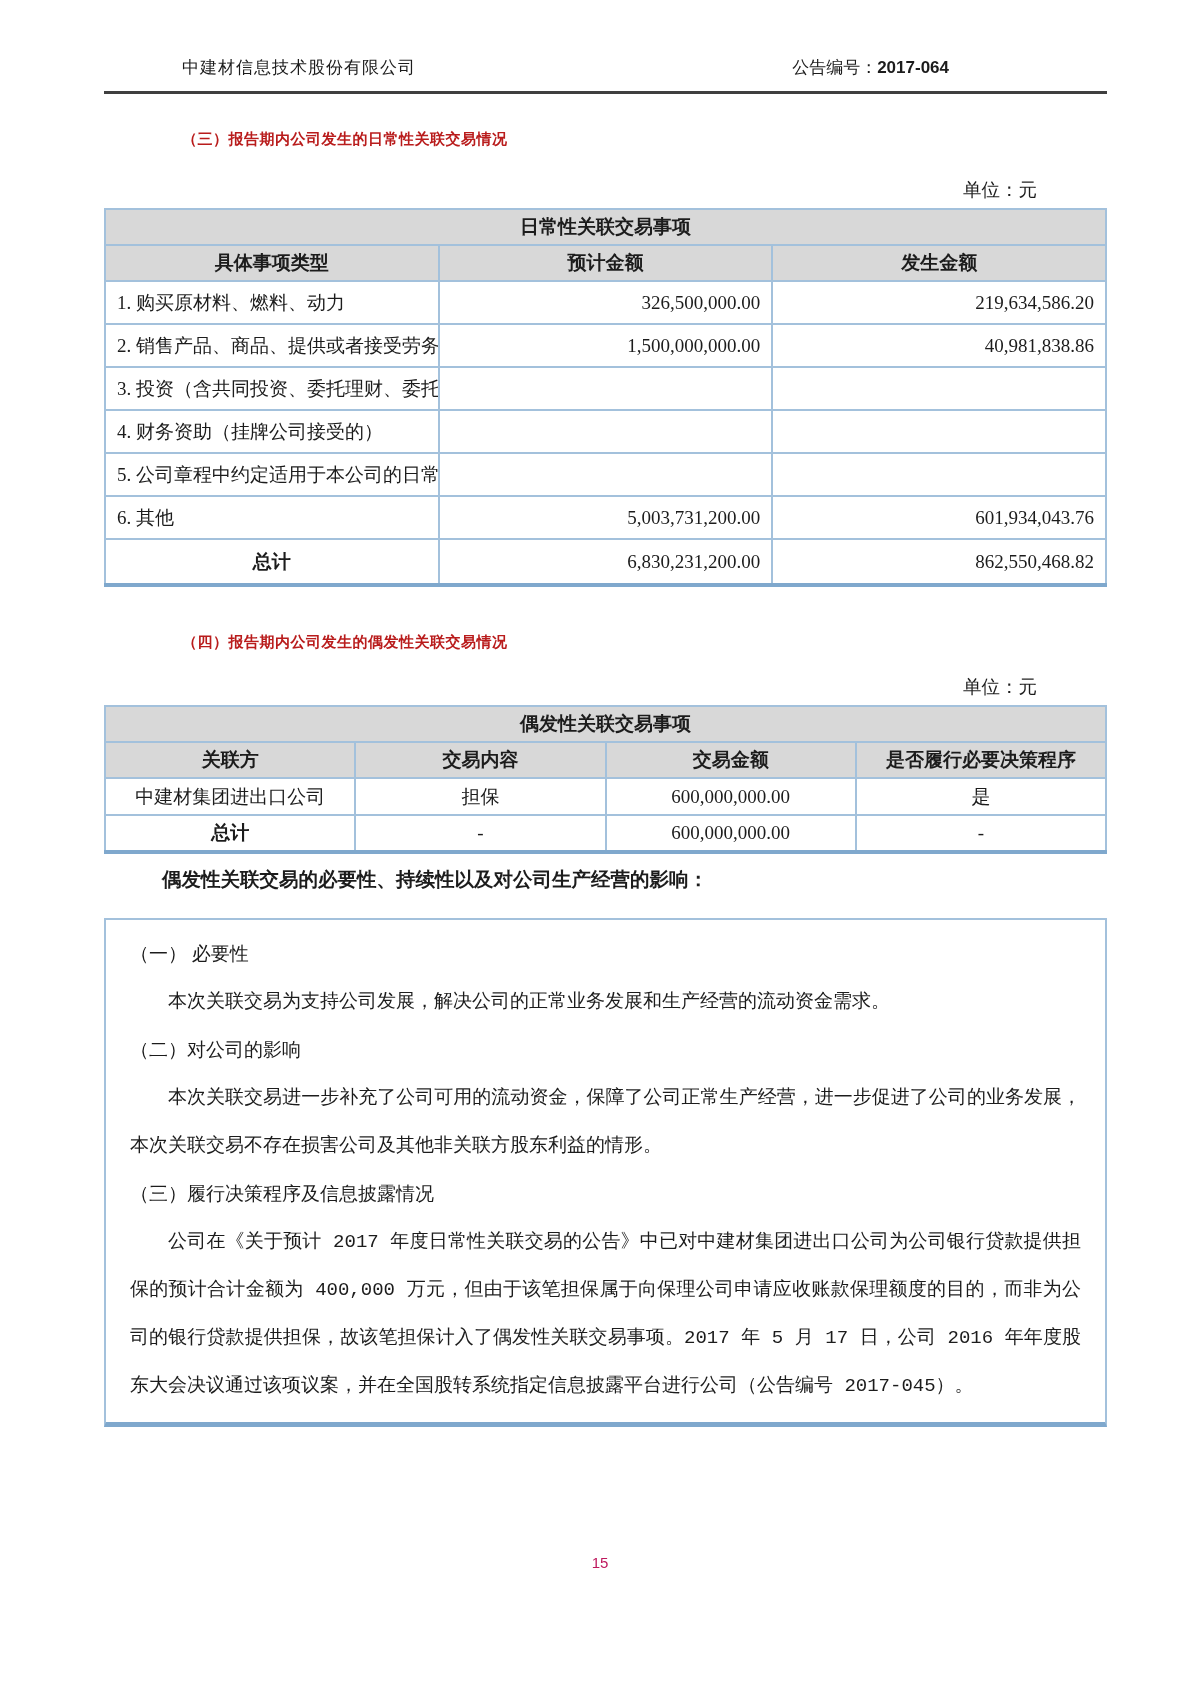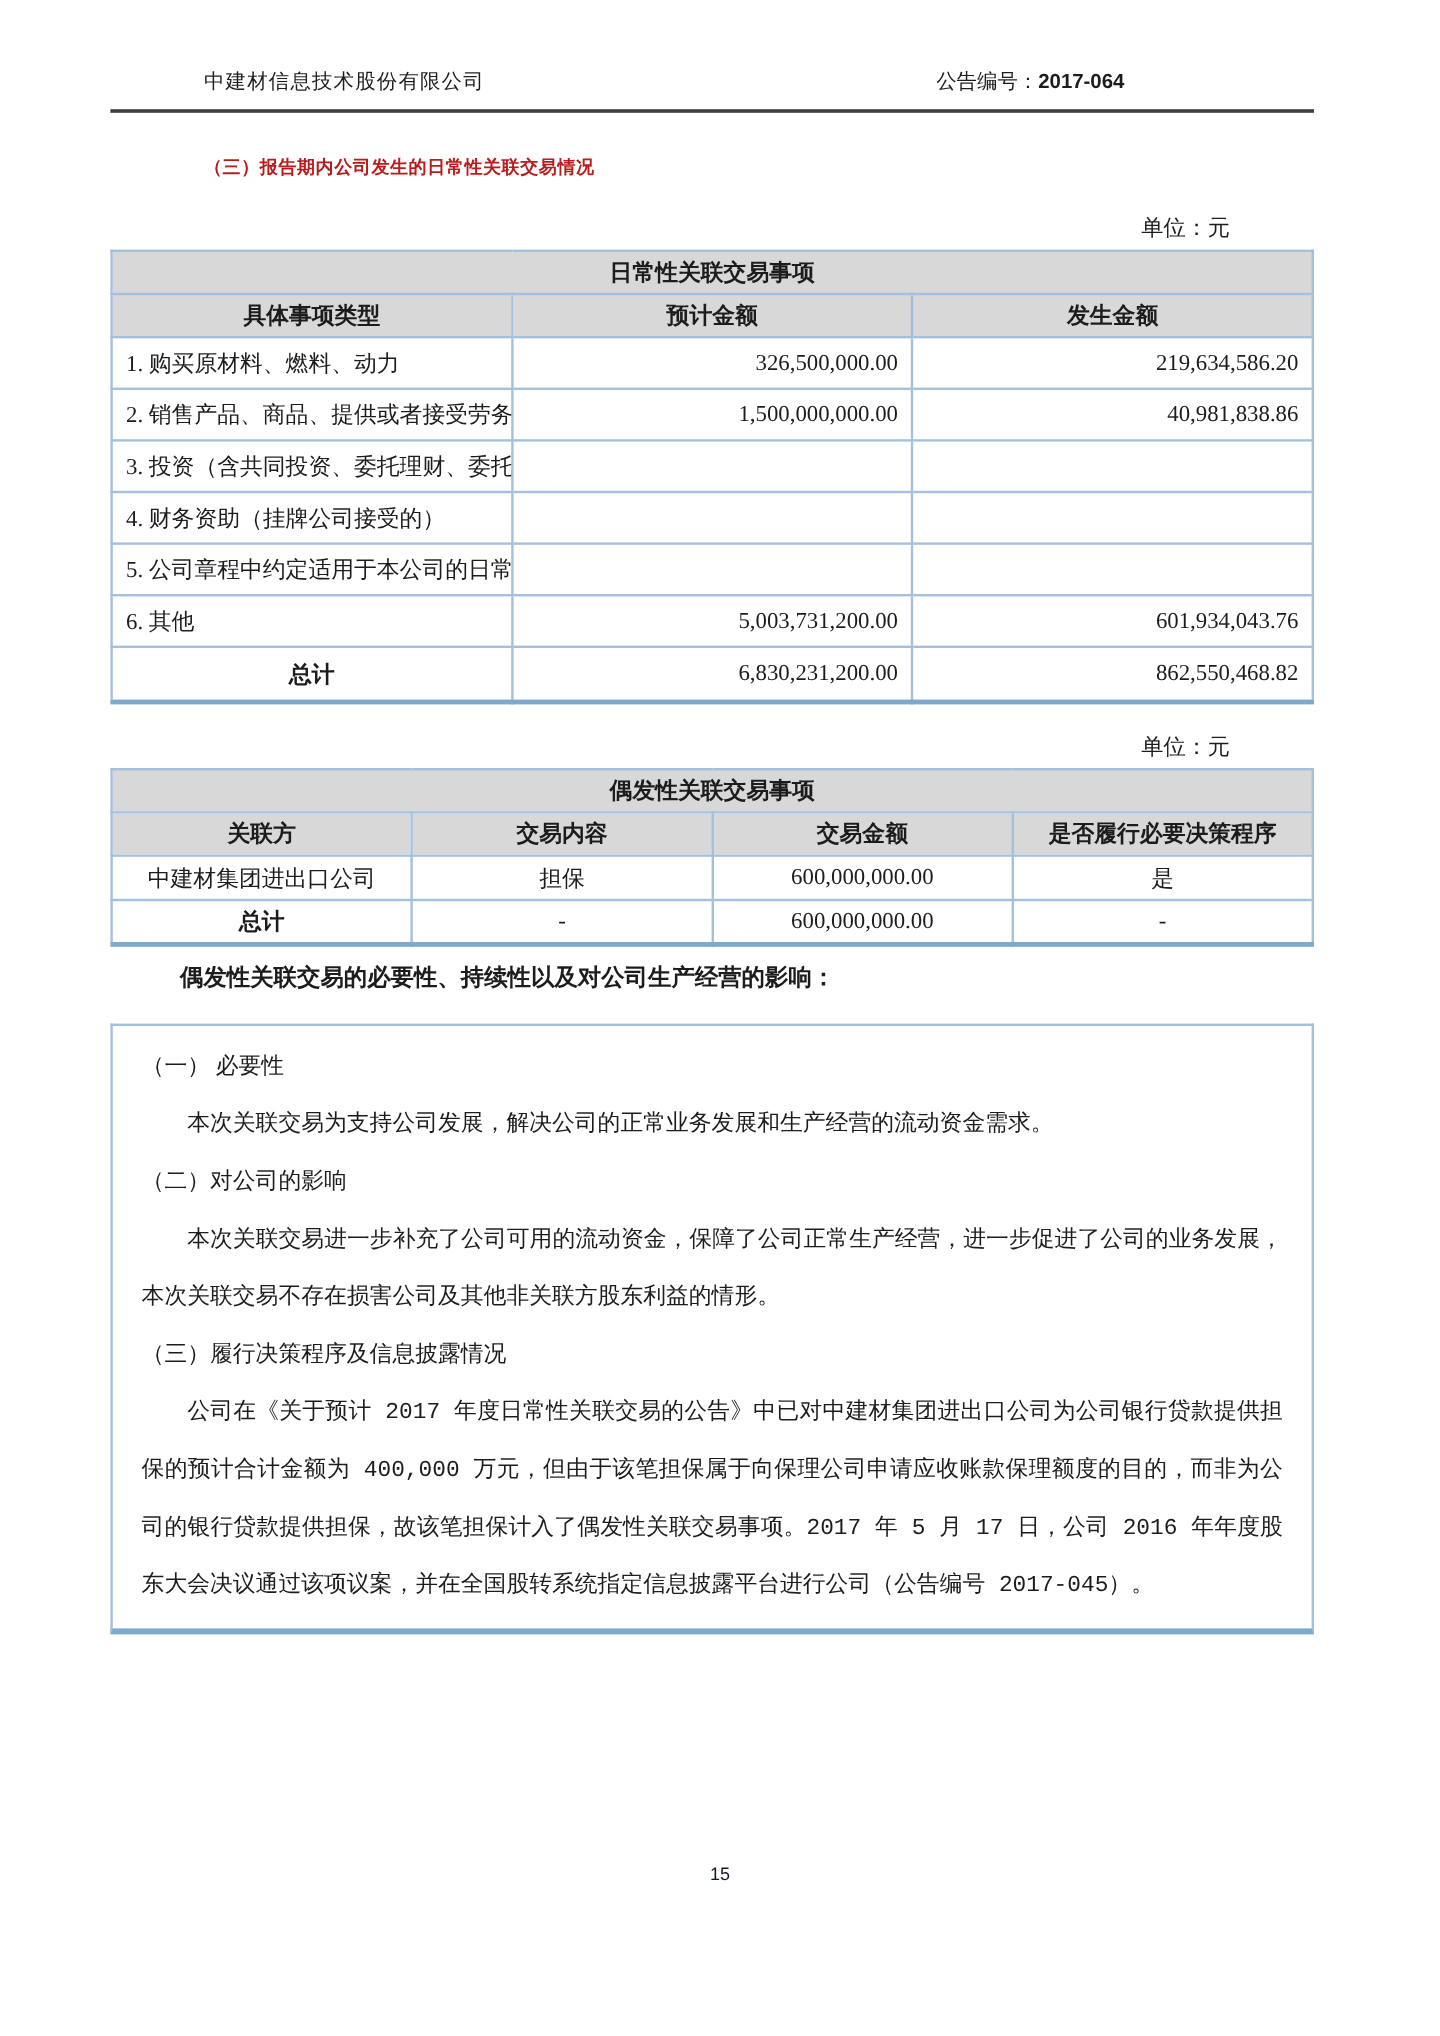--- a/index.html
+++ b/index.html
@@ -7,21 +7,21 @@
   body {
     width: 1200px;
     height: 1697px;
     position: relative;
     font-family: "Liberation Serif", "DejaVu Serif", serif;
     color: #1c1c1c;
     overflow: hidden;
   }
   .content {
     position: absolute;
-    left: 92px;
+    left: 104px;
     top: 0;
     width: 1003px;
   }
   
   .page-header {
     margin-top: 56px;
     display: flex;
     justify-content: space-between;
     align-items: flex-end;
     font-size: 17px;
@@ -100,21 +100,21 @@
   .notes-box p { line-height: 48px; text-align: justify; }
   .notes-box p.para { text-indent: 2em; font-family: Liberation Mono, monospace; }
   
   .page-number {
     position: absolute;
     left: 0; right: 0;
     top: 1554px;
     text-align: center;
     font-family: "Liberation Sans", "DejaVu Sans", sans-serif;
     font-size: 15px;
-    color: #0f172a;
+    color: #be185d;
   }
 </style>
 </head>
 <body>
 
 <div class="content">
 
   <div class="page-header">
     <span class="company">中建材信息技术股份有限公司</span>
     <span class="notice"><span>公告编号：</span><b>2017-064</b></span>
@@ -165,20 +165,21 @@
         <td class="num">601,934,043.76</td>
       </tr>
       <tr class="total-row">
         <td class="label">总计</td>
         <td class="num">6,830,231,200.00</td>
         <td class="num">862,550,468.82</td>
       </tr>
     </tbody>
   </table>
 
+  <div class="section-title title-4">（四）报告期内公司发生的偶发性关联交易情况</div>
   <div class="unit-note unit-note-2">单位：元</div>
 
   <table class="data-table t2">
     <tbody>
       <tr class="caption-row">
         <th colspan="4">偶发性关联交易事项</th>
       </tr>
       <tr class="head-row">
         <th style="width:32.6%">关联方</th>
         <th style="width:23.1%">交易内容</th>

